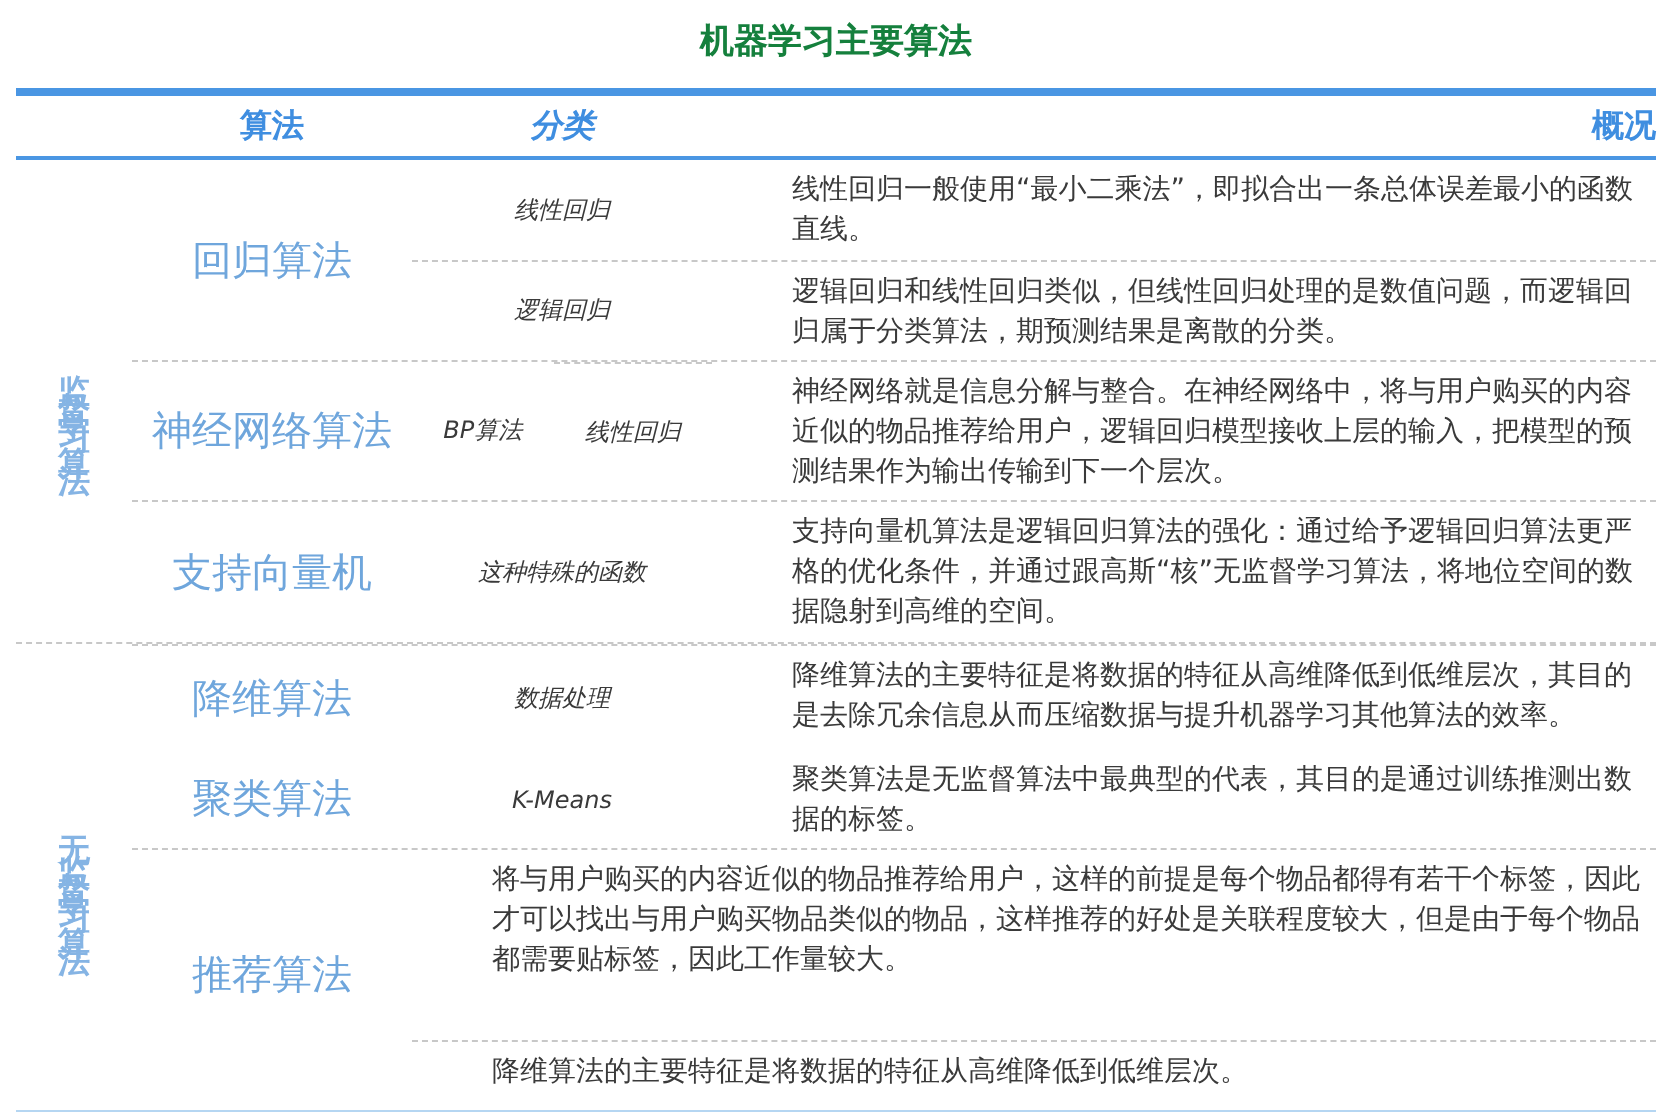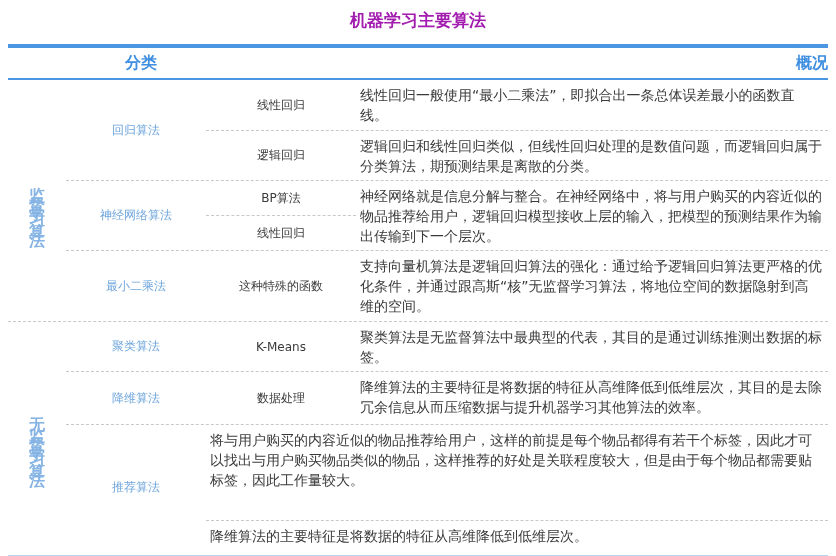--- a/index.html
+++ b/index.html
@@ -14,70 +14,71 @@
   *{box-sizing:border-box;margin:0;padding:0;}
   html,body{background:#ffffff;}
   body{
     width:836px;height:556px;overflow:hidden;
     font-family:"DejaVu Sans","Liberation Sans",sans-serif;
     color:var(--body-text);
   }
   .page{width:836px;height:556px;padding:0 8px;}
   .title{
     text-align:center;
-    font-size:17px;font-weight:bold;color:#a21caf;
+    font-size:17px;font-weight:bold;color:#15803d;
     padding-top:9px;height:44px;
   }
   .table{width:100%;}
   .header-row{
     display:flex;align-items:center;
     height:36px;
     border-top:4px solid var(--line-blue);
     border-bottom:2px solid var(--line-blue);
   }
   .hdr{
     font-size:16px;font-weight:bold;color:var(--header-blue);
     text-align:center;
   }
   .c1{width:58px;flex:0 0 58px;}
   .c2{width:140px;flex:0 0 140px;}
-  .c3{width:150px;flex:0 0 150px;}
+  .c3{width:150px;flex:0 0 150px;font-style:italic;}
   .c4{flex:1 1 auto;min-width:0;text-align:right;}
 
   .section{display:flex;align-items:stretch;}
   .sectionline{border-top:1px dashed var(--dash);}
   .section-label{
     display:flex;align-items:center;justify-content:center;
     writing-mode:vertical-rl;text-orientation:upright;
     font-size:16px;font-weight:bold;color:var(--soft-blue);
     letter-spacing:9px;line-height:58px;
     text-align:center;
   }
   .groups{flex:1 1 auto;min-width:0;display:flex;flex-direction:column;}
   .group{display:flex;align-items:stretch;}
   .groupline{border-top:1px dashed var(--dash);}
   .algo{
     display:flex;align-items:center;justify-content:center;
-    font-size:12px;color:var(--algo-blue);font-weight:500;
+    font-size:20px;color:var(--algo-blue);font-weight:500;
     text-align:center;
   }
   .rows{flex:1 1 auto;min-width:0;display:flex;flex-direction:column;}
   .row{display:flex;align-items:stretch;}
   .rowline{border-top:1px dashed var(--dash);}
   .cat{
     display:flex;align-items:center;justify-content:center;
     font-size:12px;color:var(--body-text);text-align:left;
   }
-  .catstack{display:flex;flex-direction:column;}
+  .catstack{display:flex;flex-direction:row;}
   .catstack .cat{flex:1 1 auto;min-height:32px;}
   .catline{border-top:1px dashed var(--dash);}
   .ovw{
     font-size:14px;line-height:20px;color:var(--body-text);
     padding:5px 6px 4px 4px;
     text-align:left;
+    margin-left:36px;
   }
   
   .h50{min-height:50px;}
   .h65{min-height:65px;}
   .h70{min-height:70px;}
   .h48{min-height:48px;}
   .h52{min-height:52px;}
   .h95{min-height:95px;}
   .h30{min-height:30px;}
   .bottom-bar{
@@ -89,20 +90,21 @@
 <body>
 
 <div class="page">
 
   <div class="title">机器学习主要算法</div>
 
   <div class="table">
 
     <div class="header-row">
       <div class="c1"></div>
+      <div class="c2 hdr">算法</div>
       <div class="c3 hdr">分类</div>
       <div class="c4 hdr">概况</div>
     </div>
 
     <div class="section">
       <div class="c1 section-label">监督学习算法</div>
       <div class="groups">
 
         <div class="group">
           <div class="c2 algo">回归算法</div>
@@ -125,52 +127,52 @@
               <div class="c3 catstack">
                 <div class="cat">BP算法</div>
                 <div class="cat catline">线性回归</div>
               </div>
               <div class="c4 ovw">神经网络就是信息分解与整合。在神经网络中，将与用户购买的内容近似的物品推荐给用户，逻辑回归模型接收上层的输入，把模型的预测结果作为输出传输到下一个层次。</div>
             </div>
           </div>
         </div>
 
         <div class="group groupline">
-          <div class="c2 algo">最小二乘法</div>
+          <div class="c2 algo">支持向量机</div>
           <div class="rows">
             <div class="row h70">
               <div class="c3 cat">这种特殊的函数</div>
               <div class="c4 ovw">支持向量机算法是逻辑回归算法的强化：通过给予逻辑回归算法更严格的优化条件，并通过跟高斯“核”无监督学习算法，将地位空间的数据隐射到高维的空间。</div>
             </div>
           </div>
         </div>
 
       </div>
     </div>
 
     <div class="section sectionline">
       <div class="c1 section-label">无监督学习算法</div>
       <div class="groups">
 
+        <div class="group groupline">
+          <div class="c2 algo">降维算法</div>
+          <div class="rows">
+            <div class="row h52">
+              <div class="c3 cat">数据处理</div>
+              <div class="c4 ovw">降维算法的主要特征是将数据的特征从高维降低到低维层次，其目的是去除冗余信息从而压缩数据与提升机器学习其他算法的效率。</div>
+            </div>
+          </div>
+        </div>
+
         <div class="group">
           <div class="c2 algo">聚类算法</div>
           <div class="rows">
             <div class="row h48">
               <div class="c3 cat">K-Means</div>
               <div class="c4 ovw">聚类算法是无监督算法中最典型的代表，其目的是通过训练推测出数据的标签。</div>
-            </div>
-          </div>
-        </div>
-
-        <div class="group groupline">
-          <div class="c2 algo">降维算法</div>
-          <div class="rows">
-            <div class="row h52">
-              <div class="c3 cat">数据处理</div>
-              <div class="c4 ovw">降维算法的主要特征是将数据的特征从高维降低到低维层次，其目的是去除冗余信息从而压缩数据与提升机器学习其他算法的效率。</div>
             </div>
           </div>
         </div>
 
         <div class="group groupline">
           <div class="c2 algo">推荐算法</div>
           <div class="rows">
             <div class="row h95">
               <div class="c4 ovw">将与用户购买的内容近似的物品推荐给用户，这样的前提是每个物品都得有若干个标签，因此才可以找出与用户购买物品类似的物品，这样推荐的好处是关联程度较大，但是由于每个物品都需要贴标签，因此工作量较大。</div>
             </div>

